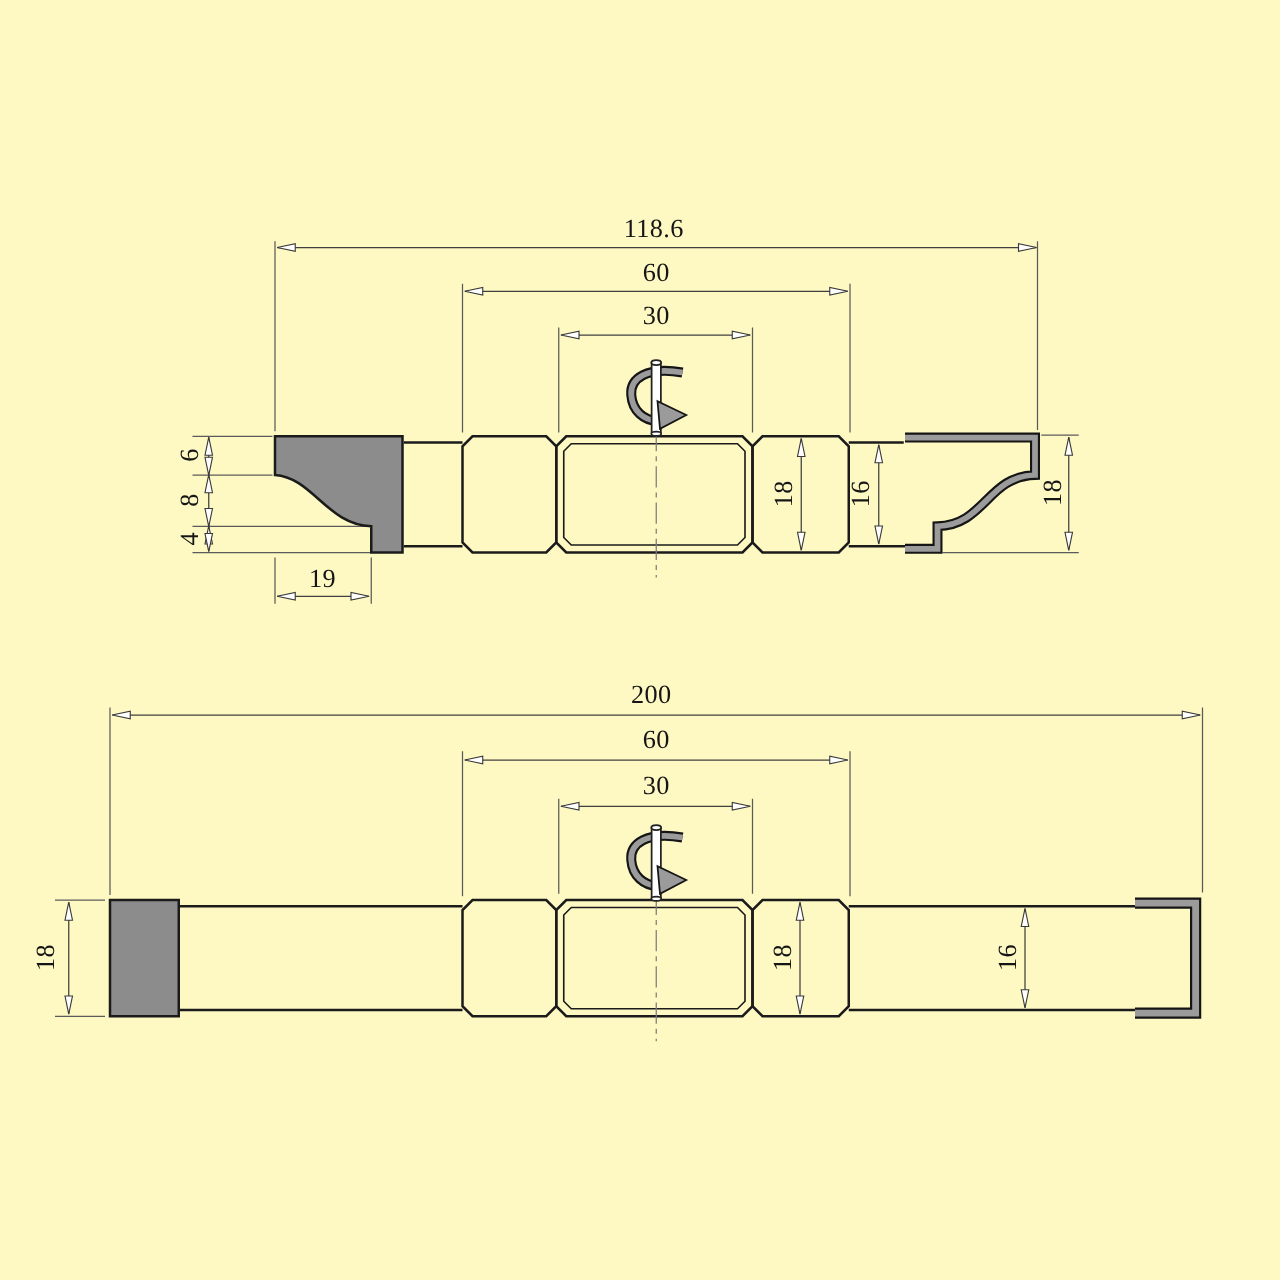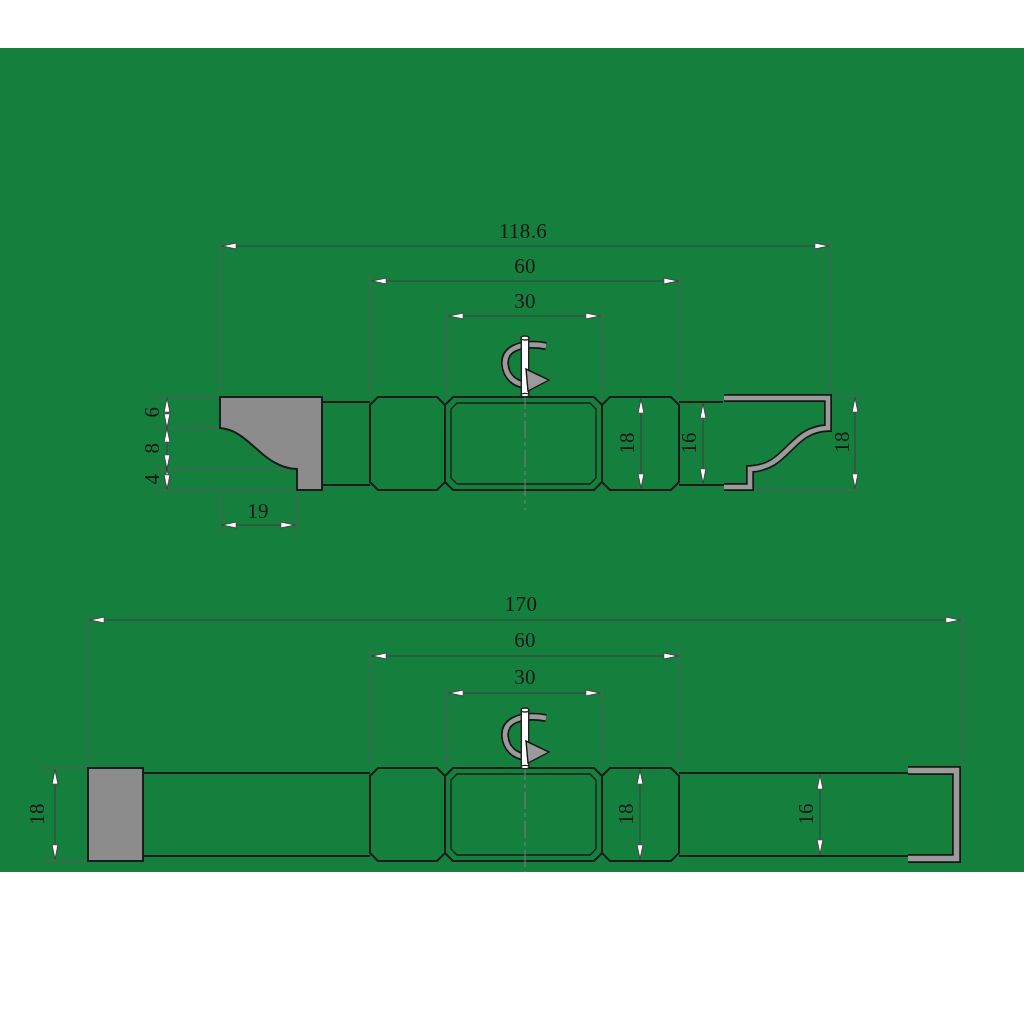--- a/index.html
+++ b/index.html
@@ -1,17 +1,17 @@
 <!DOCTYPE html>
 <html><head>
 <meta charset="utf-8">
 <style>
   html,body{margin:0;padding:0;background:#ffffff;}
-  .canvas{position:relative;width:1024px;height:824px;background:#15803d;overflow:hidden;
-          font-family:"Liberation Serif", serif;margin-top:48px;}
+  .canvas{position:relative;width:1024px;height:1024px;background:#fef9c3;overflow:hidden;
+          font-family:"Liberation Serif", serif;}
   .canvas svg{position:absolute;left:0;top:0;}
   .ext{stroke:#5a5a5a;stroke-width:1;}
   .dl{stroke:#3f3f3f;stroke-width:1;fill:none;}
   .outline{stroke:#1b1b1b;stroke-width:2;fill:none;stroke-linejoin:miter;}
   .fillg{fill:#8c8c8c;}
   .inner{stroke:#1b1b1b;stroke-width:1.3;fill:none;}
   .cl{stroke:#7d7d7d;stroke-width:1;stroke-dasharray:17 4 4 4;}
   .band-k{stroke:#151515;fill:none;stroke-linejoin:miter;stroke-linecap:butt;}
   .band-g{stroke:#9b9b9b;fill:none;stroke-linejoin:miter;stroke-linecap:butt;}
   .dim{position:absolute;transform:translate(-50%,-50%);font-size:21px;color:#151515;
@@ -138,20 +138,20 @@
   <div class="dim" style="left:525px;top:218px;">60</div>
   <div class="dim" style="left:525px;top:253px;">30</div>
   <div class="dim rot" style="left:152px;top:364px;">6</div>
   <div class="dim rot" style="left:152px;top:400px;">8</div>
   <div class="dim rot" style="left:152px;top:431px;">4</div>
   <div class="dim" style="left:258px;top:463px;">19</div>
   <div class="dim rot" style="left:627px;top:395px;">18</div>
   <div class="dim rot" style="left:689px;top:395px;">16</div>
   <div class="dim rot" style="left:842px;top:394px;">18</div>
 
-  <div class="dim" style="left:521px;top:556px;">170</div>
+  <div class="dim" style="left:521px;top:556px;">200</div>
   <div class="dim" style="left:525px;top:592px;">60</div>
   <div class="dim" style="left:525px;top:629px;">30</div>
   <div class="dim rot" style="left:37px;top:766px;">18</div>
   <div class="dim rot" style="left:626px;top:766px;">18</div>
   <div class="dim rot" style="left:806px;top:766px;">16</div>
 
 </div>
 
 </body></html>

